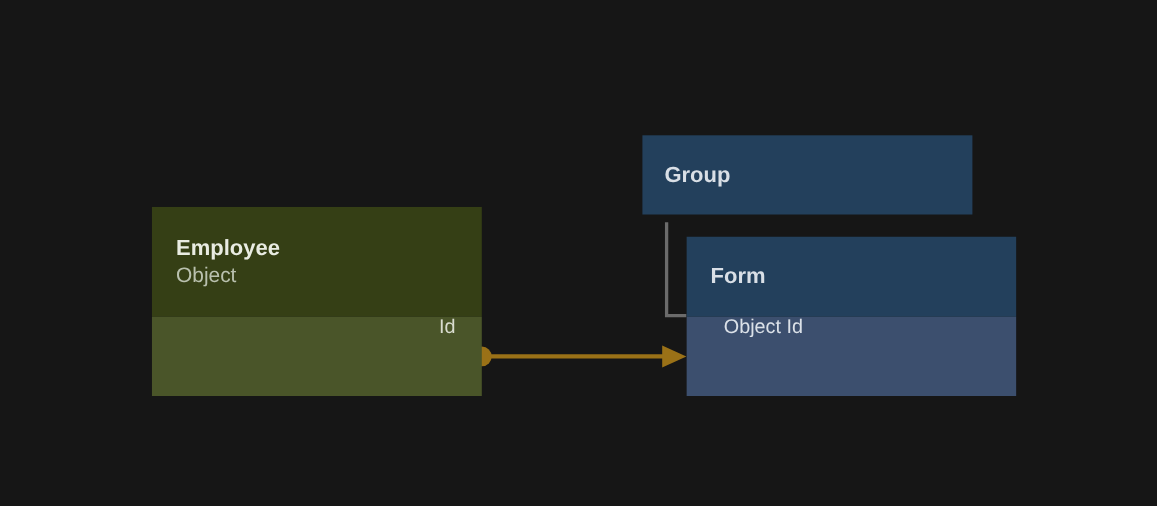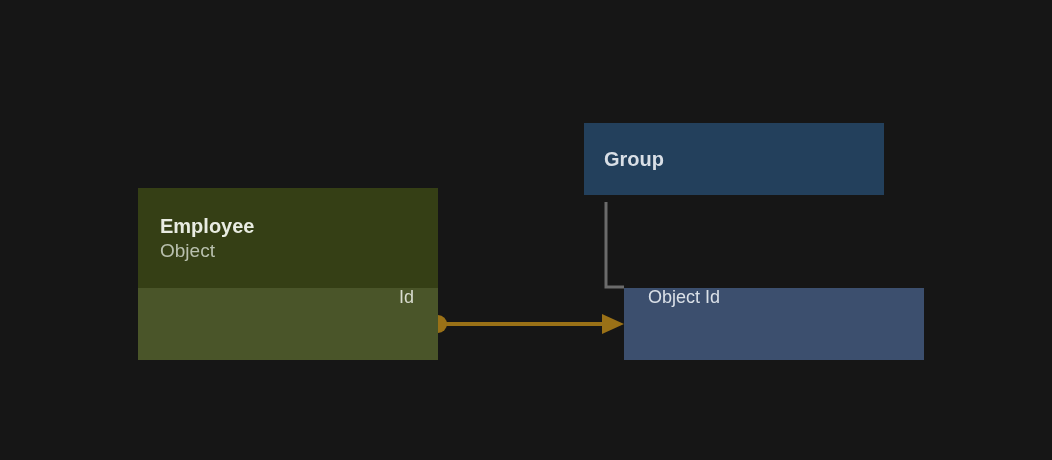--- a/index.html
+++ b/index.html
@@ -119,21 +119,21 @@
   }
   #form-header-section .node-title { color: #d9dfe6; }
 
   #form-field-section {
     position: absolute;
     left: 0;
     top: 73px;
     width: 300px;
     height: 72px;
     background: #3c4f6e;
-    padding: 0 0 0 24px;
+    padding: 0 0 0 34px;
   }
   #form-field-section .field-label { color: #dbe1e8; }
 
   
   #edge-layer {
     position: absolute;
     left: 0;
     top: 0;
     width: 1052px;
     height: 460px;
@@ -167,19 +167,22 @@
   </div>
 
   <div class="node" id="group-node">
     <div class="node-header">
       <div class="node-title">Group</div>
     </div>
   </div>
 
   <div class="node" id="form-node">
 
+    <div class="node-header" id="form-header-section">
+      <div class="node-title">Form</div>
+    </div>
 
     <div class="field-row" id="form-field-section">
       <span class="field-label">Object Id</span>
     </div>
   </div>
 
 </div>
 
 </body></html>

